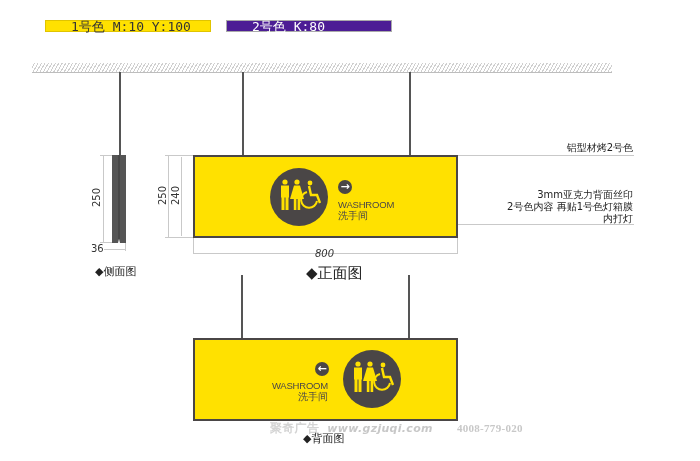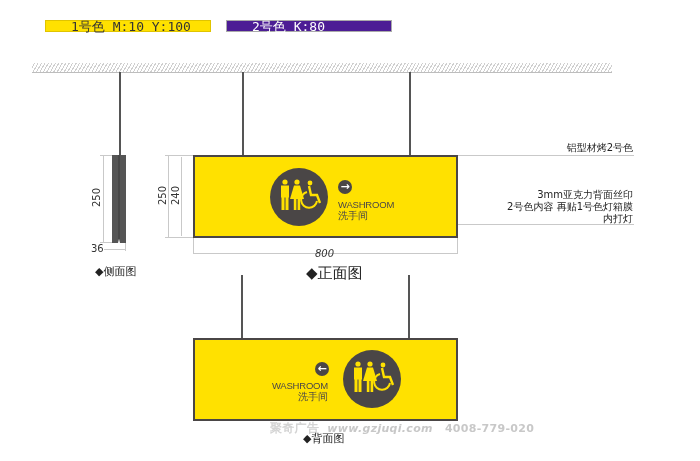--- a/index.html
+++ b/index.html
@@ -119,16 +119,16 @@
     <path d="M37 24 A8 8 0 1 0 47 33" stroke="#ffe100" stroke-width="2" fill="none"></path>
   </svg>
 </div>
 <div class="arrowc" style="left:315px;top:362px;">←</div>
 <div class="wtext" style="right:372px;top:380px;text-align:right;">WASHROOM</div>
 <div class="ctext" style="right:372px;top:391px;text-align:right;">洗手间</div>
 
 <div class="wm" style="left:270px;top:420px;">
   <span style="font-size:12px;color:#d4d4d4;text-align:right;">聚奇广告</span>
   <span style="margin-left:4px;font-style:italic;">www.gzjuqi.com</span>
-  <span style="margin-left:8px;">4008-779-020</span>
+  <span style="margin-left:20px;font-family:Liberation Serif, serif;">4008-779-020</span>
 </div>
 
 <div class="label" style="left:303px;top:431px;font-size:11px;">◆背面图</div>
 
 </body></html>

